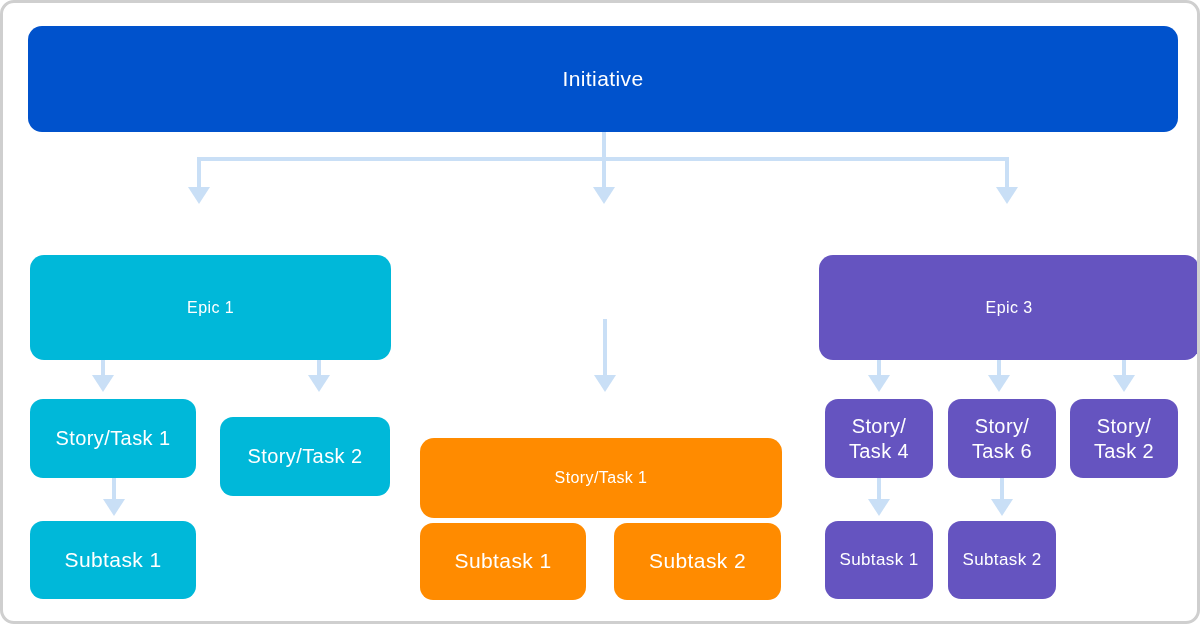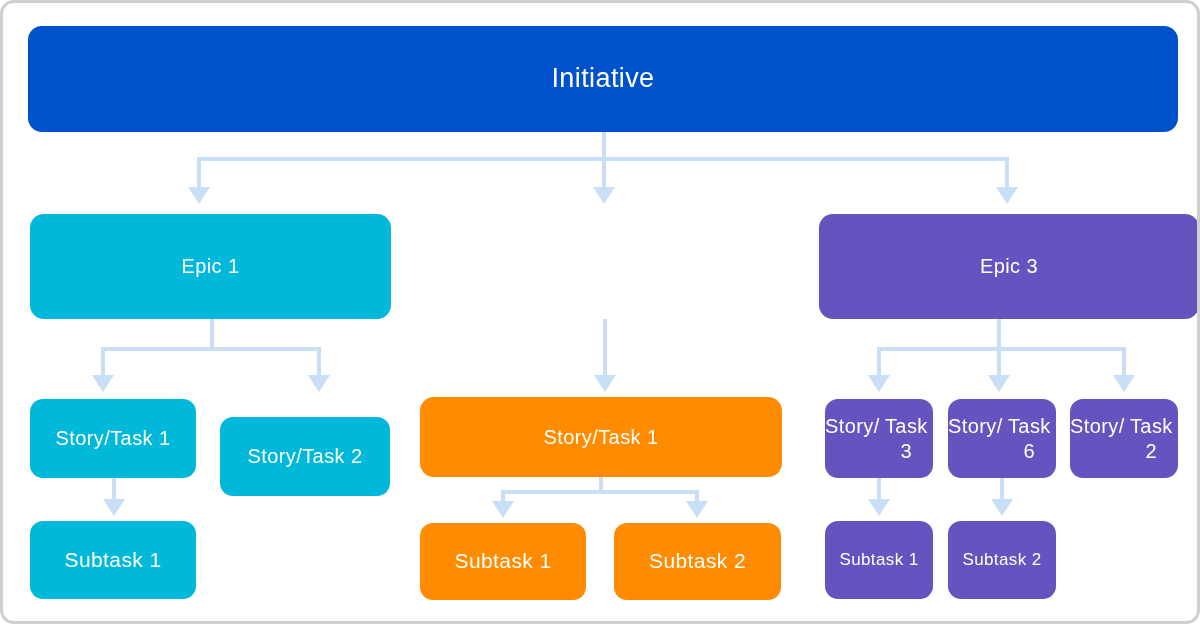--- a/index.html
+++ b/index.html
@@ -28,29 +28,29 @@
     position: absolute;
     display: flex;
     align-items: center;
     justify-content: center;
     text-align: center;
     color: var(--node_text, #ffffff);
     letter-spacing: 0.4px;
     font-weight: 400;
     line-height: 1.25;
   }
-  .node .two-line { display: flex; flex-direction: row; }
+  .node .two-line { display: flex; flex-direction: column; }
   .r-lg { border-radius: 14px; }
   .r-sm { border-radius: 13px; }
   .bg-initiative { background: var(--initiative, #0052CC); }
   .bg-epic1 { background: var(--epic1, #00B8D9); }
   .bg-epic2 { background: var(--epic2, #FF8B00); }
   .bg-epic3 { background: var(--epic3, #6554C0); }
-  .fs-27 { font-size: 27px; }
-  .fs-24 { font-size: 20px; }
+  .fs-27 { font-size: 21px; }
+  .fs-24 { font-size: 16px; margin-top: 41px; }
   .fs-21 { font-size: 21px; }
   .fs-20 { font-size: 20px; }
   .fs-17 { font-size: 17px; }
 </style>
 </head>
 <body>
 
 <div class="card">
 
   <svg class="connector-layer" width="1200" height="624" viewBox="0 0 1200 624" aria-hidden="true">
@@ -131,21 +131,21 @@
   <div class="node bg-epic2 r-sm fs-21" style="left:417px; top:520px; width:166px; height:77px;">
     <span>Subtask 1</span>
   </div>
   <div class="node bg-epic2 r-sm fs-21" style="left:611px; top:520px; width:167px; height:77px;">
     <span>Subtask 2</span>
   </div>
 
   <div class="node bg-epic3 r-sm fs-20" style="left:822px; top:396px; width:108px; height:79px;">
     <span class="two-line">
       <span>Story/</span>
-      <span>Task 3</span>
+      <span>Task 4</span>
     </span>
   </div>
   <div class="node bg-epic3 r-sm fs-20" style="left:945px; top:396px; width:108px; height:79px;">
     <span class="two-line">
       <span>Story/</span>
       <span>Task 6</span>
     </span>
   </div>
   <div class="node bg-epic3 r-sm fs-20" style="left:1067px; top:396px; width:108px; height:79px;">
     <span class="two-line">

